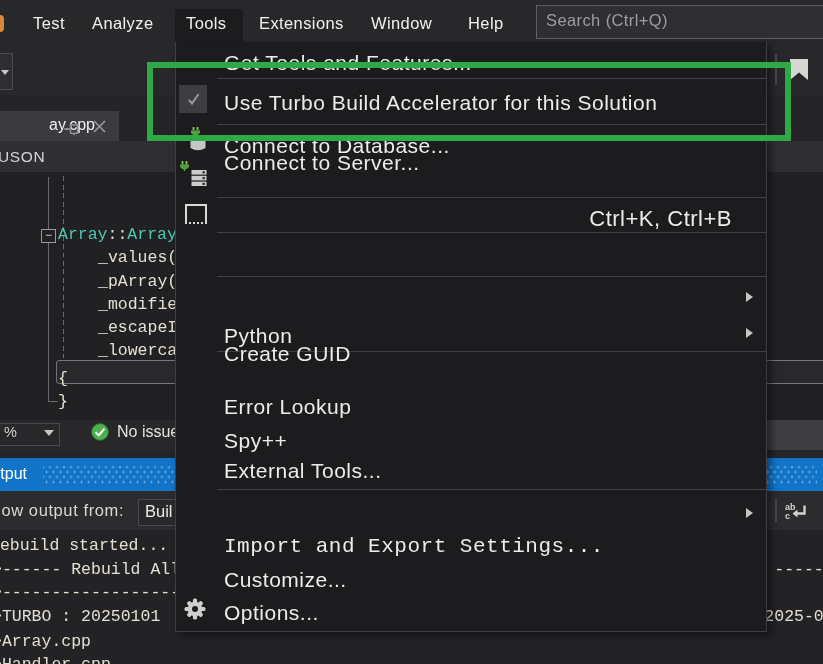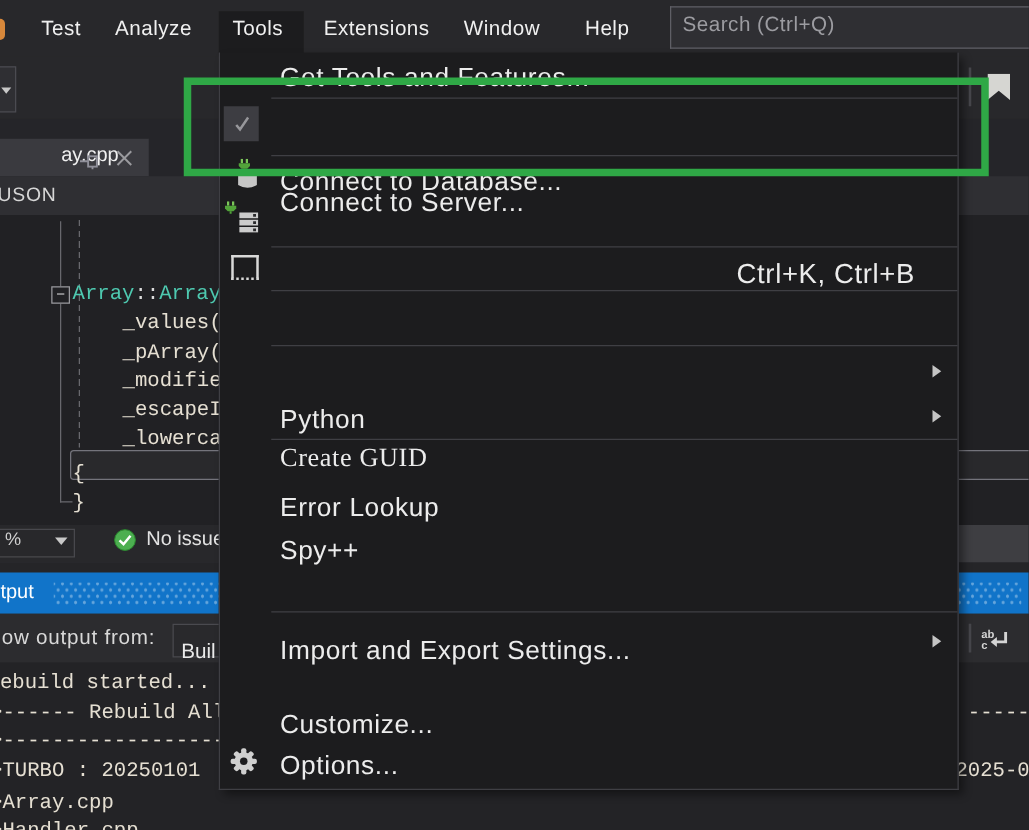--- a/index.html
+++ b/index.html
@@ -49,21 +49,21 @@
   #outhead .title{position:absolute;left:-21px;top:7px;font-size:16px;color:#fff;}
   #dots{position:absolute;left:43px;top:8px;right:6px;height:18px;
     background-image:radial-gradient(rgba(255,255,255,.35) 0.85px,transparent 1.2px),
                      radial-gradient(rgba(255,255,255,.35) 0.85px,transparent 1.2px);
     background-size:7px 10px,7px 10px;background-position:0 1px,3.5px 6px;}
   
   #outbar{left:0;top:491px;width:823px;height:39px;background:#2c2c2f;}
   #outbar .lbl{position:absolute;left:-20px;top:10px;font-size:16.5px;letter-spacing:0.6px;color:#d8d8d8;}
   #builbox{position:absolute;left:138px;top:8px;width:120px;height:25px;
            border:1px solid #4a4a4f;background:#29292c;}
-  #builbox span{position:absolute;left:6px;top:2px;font-size:16.5px;color:#eaeaea;margin-top:10px;}
+  #builbox span{position:absolute;left:6px;top:2px;font-size:16.5px;color:#eaeaea;}
   #outsep{position:absolute;left:775px;top:8px;width:2px;height:23px;background:#47474c;}
   
   #console{left:0;top:530px;width:823px;height:134px;background:#232326;overflow:hidden;}
   .conline{position:absolute;font-family:"Liberation Mono",monospace;font-size:16.5px;
            color:#e5dfd2;white-space:pre;}
   
   #menu{left:175px;top:42px;width:592px;height:590px;background:#1c1c1e;
         border:1px solid #3f3f44;border-top:none;box-sizing:border-box;z-index:50;box-shadow:4px 4px 7px rgba(0,0,0,0.45);}
   .mi{position:absolute;left:48px;font-size:21px;letter-spacing:0.5px;color:#ececec;white-space:nowrap;}
   .sc{position:absolute;font-size:22px;letter-spacing:0.5px;color:#ececec;}
@@ -169,20 +169,21 @@
   <div class="conline" style="left:-8px;top:102px;">&gt;Array.cpp</div>
   <div class="conline" style="left:-8px;top:125px;">&gt;Handler.cpp</div>
 </div>
 <div class="abs" id="menu">
   <span class="mi" style="top:9px;">Get Tools and Features...</span>
   <div class="msep" style="top:36px;"></div>
   <div style="position:absolute;left:3px;top:43px;width:28px;height:28px;background:#3d3d42;"></div>
   <svg style="position:absolute;left:10px;top:50px;" width="15" height="15" viewBox="0 0 15 15">
     <path d="M3,8 L6,11.5 L12.5,2" stroke="#97979b" stroke-width="2" fill="none"></path>
   </svg>
+  <span class="mi" style="top:49px;">Use Turbo Build Accelerator for this Solution</span>
   <div class="msep" style="top:82px;"></div>
   <svg class="micon" style="left:13px;top:85px;" width="20" height="26" viewBox="0 0 20 26">
     <rect x="3.6" y="0" width="1.8" height="3.5" fill="#7cc75a"></rect>
     <rect x="7.6" y="0" width="1.8" height="3.5" fill="#7cc75a"></rect>
     <path d="M2,3.5 h9 v2.2 l-2.2,2.3 h-4.6 l-2.2,-2.3 z" fill="#52a33a"></path>
     <rect x="5.7" y="8" width="1.6" height="2" fill="#52a33a"></rect>
     <path d="M1.5,11.5 h15 v9.5 q-7.5,4.5 -15,0 z" fill="#c6c6c6"></path>
     <ellipse cx="9" cy="11.5" rx="7.5" ry="2.2" fill="#dedede"></ellipse>
   </svg>
   <span class="mi" style="top:92px;">Connect to Database...</span>
@@ -201,26 +202,27 @@
   <span class="mi" style="top:109px;">Connect to Server...</span>
   <div class="msep" style="top:155px;"></div>
   <div class="micon" style="left:9px;top:162px;width:18px;height:16px;border:2px solid #d8d8d8;border-bottom:2px dotted #d8d8d8;"></div>
   <span class="sc" style="right:34px;top:164px;">Ctrl+K, Ctrl+B</span>
   <div class="msep" style="top:190px;"></div>
   <div class="msep" style="top:234px;"></div>
   <div class="arrow" style="top:250px;"></div>
   <span class="mi" style="top:282px;">Python</span>
   <div class="arrow" style="top:286px;"></div>
   <div class="msep" style="top:309px;"></div>
-  <span class="mi" style="top:312px;font-family:Liberation Serif, serif;">Create GUID</span>
+  <span class="mi" style="top:300px;">Create GUID</span>
   <span class="mi" style="top:353px;">Error Lookup</span>
   <span class="mi" style="top:387px;">Spy++</span>
+  <span class="mi" style="top:417px;">External Tools...</span>
   <div class="msep" style="top:447px;"></div>
   <div class="arrow" style="top:466px;"></div>
-  <span class="mi" style="top:467px;">Import and Export Settings...</span>
+  <span class="mi" style="top:493px;font-family:Liberation Mono, monospace;">Import and Export Settings...</span>
   <span class="mi" style="top:526px;">Customize...</span>
   <svg class="micon" style="left:8px;top:556px;" width="22" height="22" viewBox="0 0 22 22">
     <g fill="#cfcfcf">
       <rect x="8.9" y="0.5" width="4.2" height="21" rx="1.6"></rect>
       <rect x="0.5" y="8.9" width="21" height="4.2" rx="1.6"></rect>
       <g transform="rotate(45 11 11)">
         <rect x="8.9" y="0.9" width="4.2" height="20.2" rx="1.6"></rect>
         <rect x="0.9" y="8.9" width="20.2" height="4.2" rx="1.6"></rect>
       </g>
       <circle cx="11" cy="11" r="7.3"></circle>

